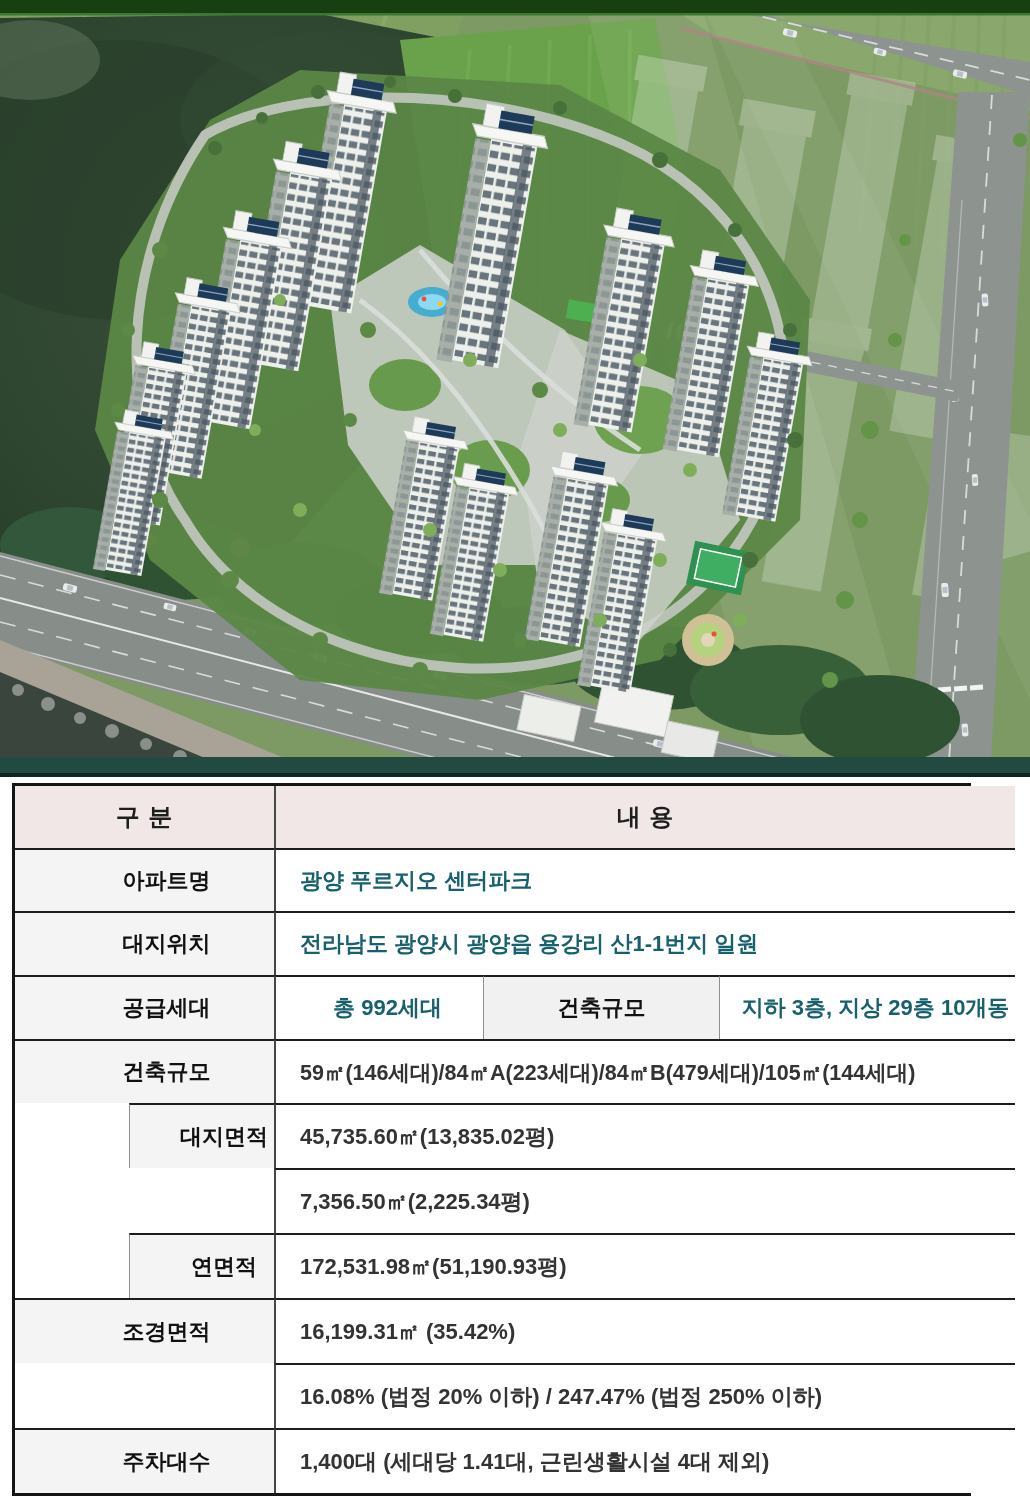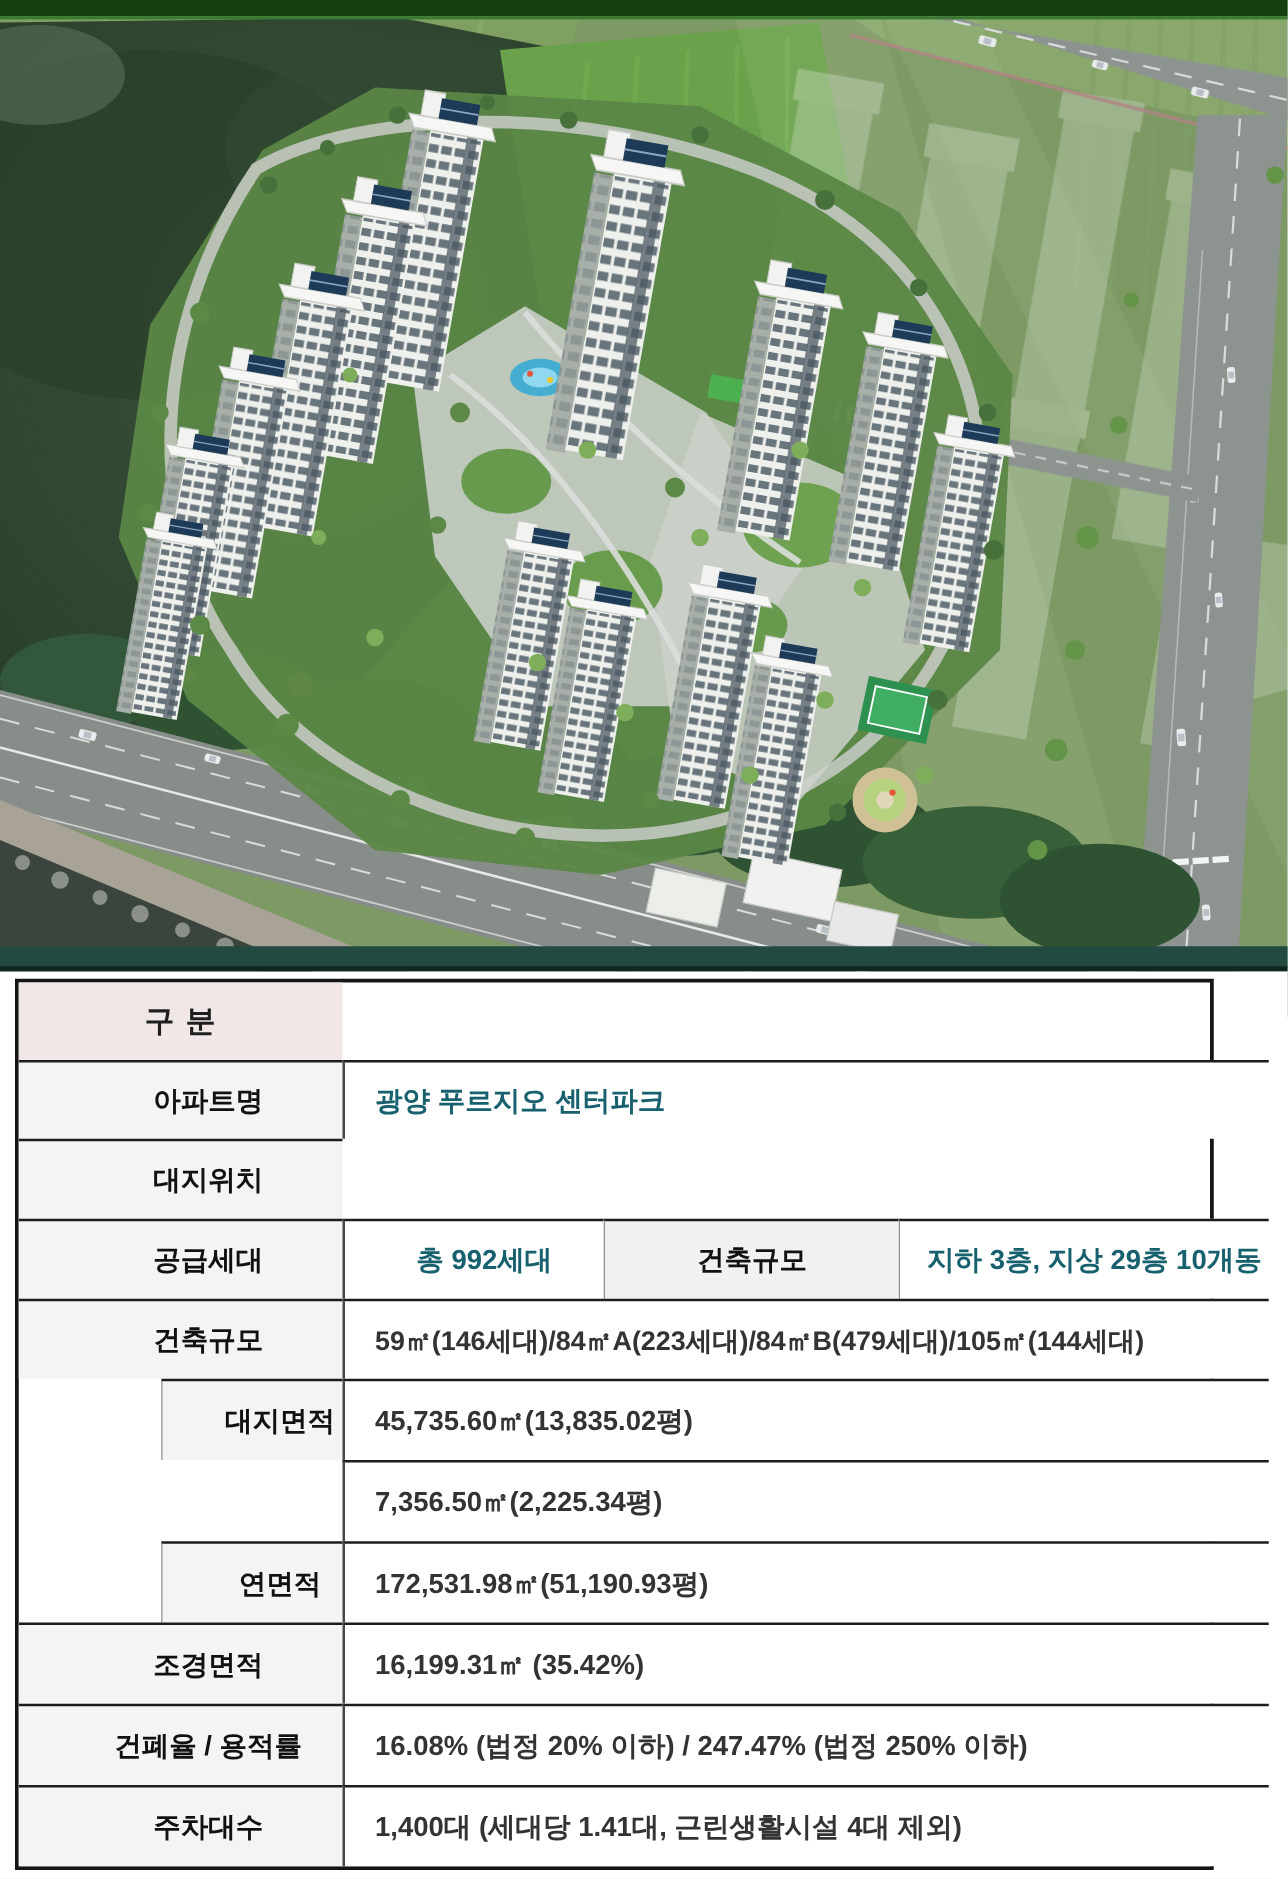--- a/index.html
+++ b/index.html
@@ -320,45 +320,46 @@
   <rect x="0" y="13" width="1030" height="2.5" fill="#3a7a30"></rect>
   <rect x="0" y="757" width="1030" height="17" fill="#234a40"></rect>
   <rect x="0" y="773" width="1030" height="4" fill="#0d2721"></rect>
 </svg>
 </div>
 
 <div class="table-wrap">
   <div class="info-table">
 
     <div class="cell hdr" style="grid-area:1/1/2/3">구 분</div>
+    <div class="cell hdr bl-main" style="grid-area:1/3/2/6">내 용</div>
 
     <div class="cell lbl bt" style="grid-area:2/1/3/3">아파트명</div>
     <div class="cell lbl bt" style="grid-area:3/1/4/3">대지위치</div>
 
     <div class="cell val teal bt bl-main" style="grid-area:2/3/3/6">광양 푸르지오 센터파크</div>
+    <div class="cell val teal bt bl-main" style="grid-area:3/3/4/6">전라남도 광양시 광양읍 용강리 산1-1번지 일원</div>
 
     <div class="cell lbl bt" style="grid-area:4/1/5/3">공급세대</div>
     <div class="cell val teal center bt bl-main" style="grid-area:4/3/5/4">총 992세대</div>
     <div class="cell sublbl bt bl-sub" style="grid-area:4/4/5/5">건축규모</div>
     <div class="cell val teal center bt bl-sub" style="grid-area:4/5/5/6">지하 3층, 지상 29층 10개동</div>
 
     <div class="cell lbl bt" style="grid-area:5/1/6/3">건축규모</div>
     <div class="cell val dark tight bt bl-main" style="grid-area:5/3/6/6">59㎡(146세대)/84㎡A(223세대)/84㎡B(479세대)/105㎡(144세대)</div>
 
     <div class="cell lbl bt bl-sub" style="grid-area:6/2/7/3">대지면적</div>
     <div class="cell val dark bt bl-main" style="grid-area:6/3/7/6">45,735.60㎡(13,835.02평)</div>
 
     <div class="cell val dark bt bl-main" style="grid-area:7/3/8/6">7,356.50㎡(2,225.34평)</div>
 
     <div class="cell lbl bt bl-sub" style="grid-area:8/2/9/3">연면적</div>
     <div class="cell val dark bt bl-main" style="grid-area:8/3/9/6">172,531.98㎡(51,190.93평)</div>
 
     <div class="cell lbl bt" style="grid-area:9/1/10/3">조경면적</div>
     <div class="cell val dark bt bl-main" style="grid-area:9/3/10/6">16,199.31㎡ (35.42%)</div>
 
-    <div class="cell lbl bt" style="grid-area:10/1/11/3">건폐율 / 용적률</div>
     <div class="cell val dark bt bl-main" style="grid-area:10/3/11/6">16.08% (법정 20% 이하) / 247.47% (법정 250% 이하)</div>
 
     <div class="cell lbl bt" style="grid-area:11/1/12/3">주차대수</div>
     <div class="cell val dark bt bl-main" style="grid-area:11/3/12/6">1,400대 (세대당 1.41대, 근린생활시설 4대 제외)</div>
 
   </div>
 </div>
 
 </body></html>

